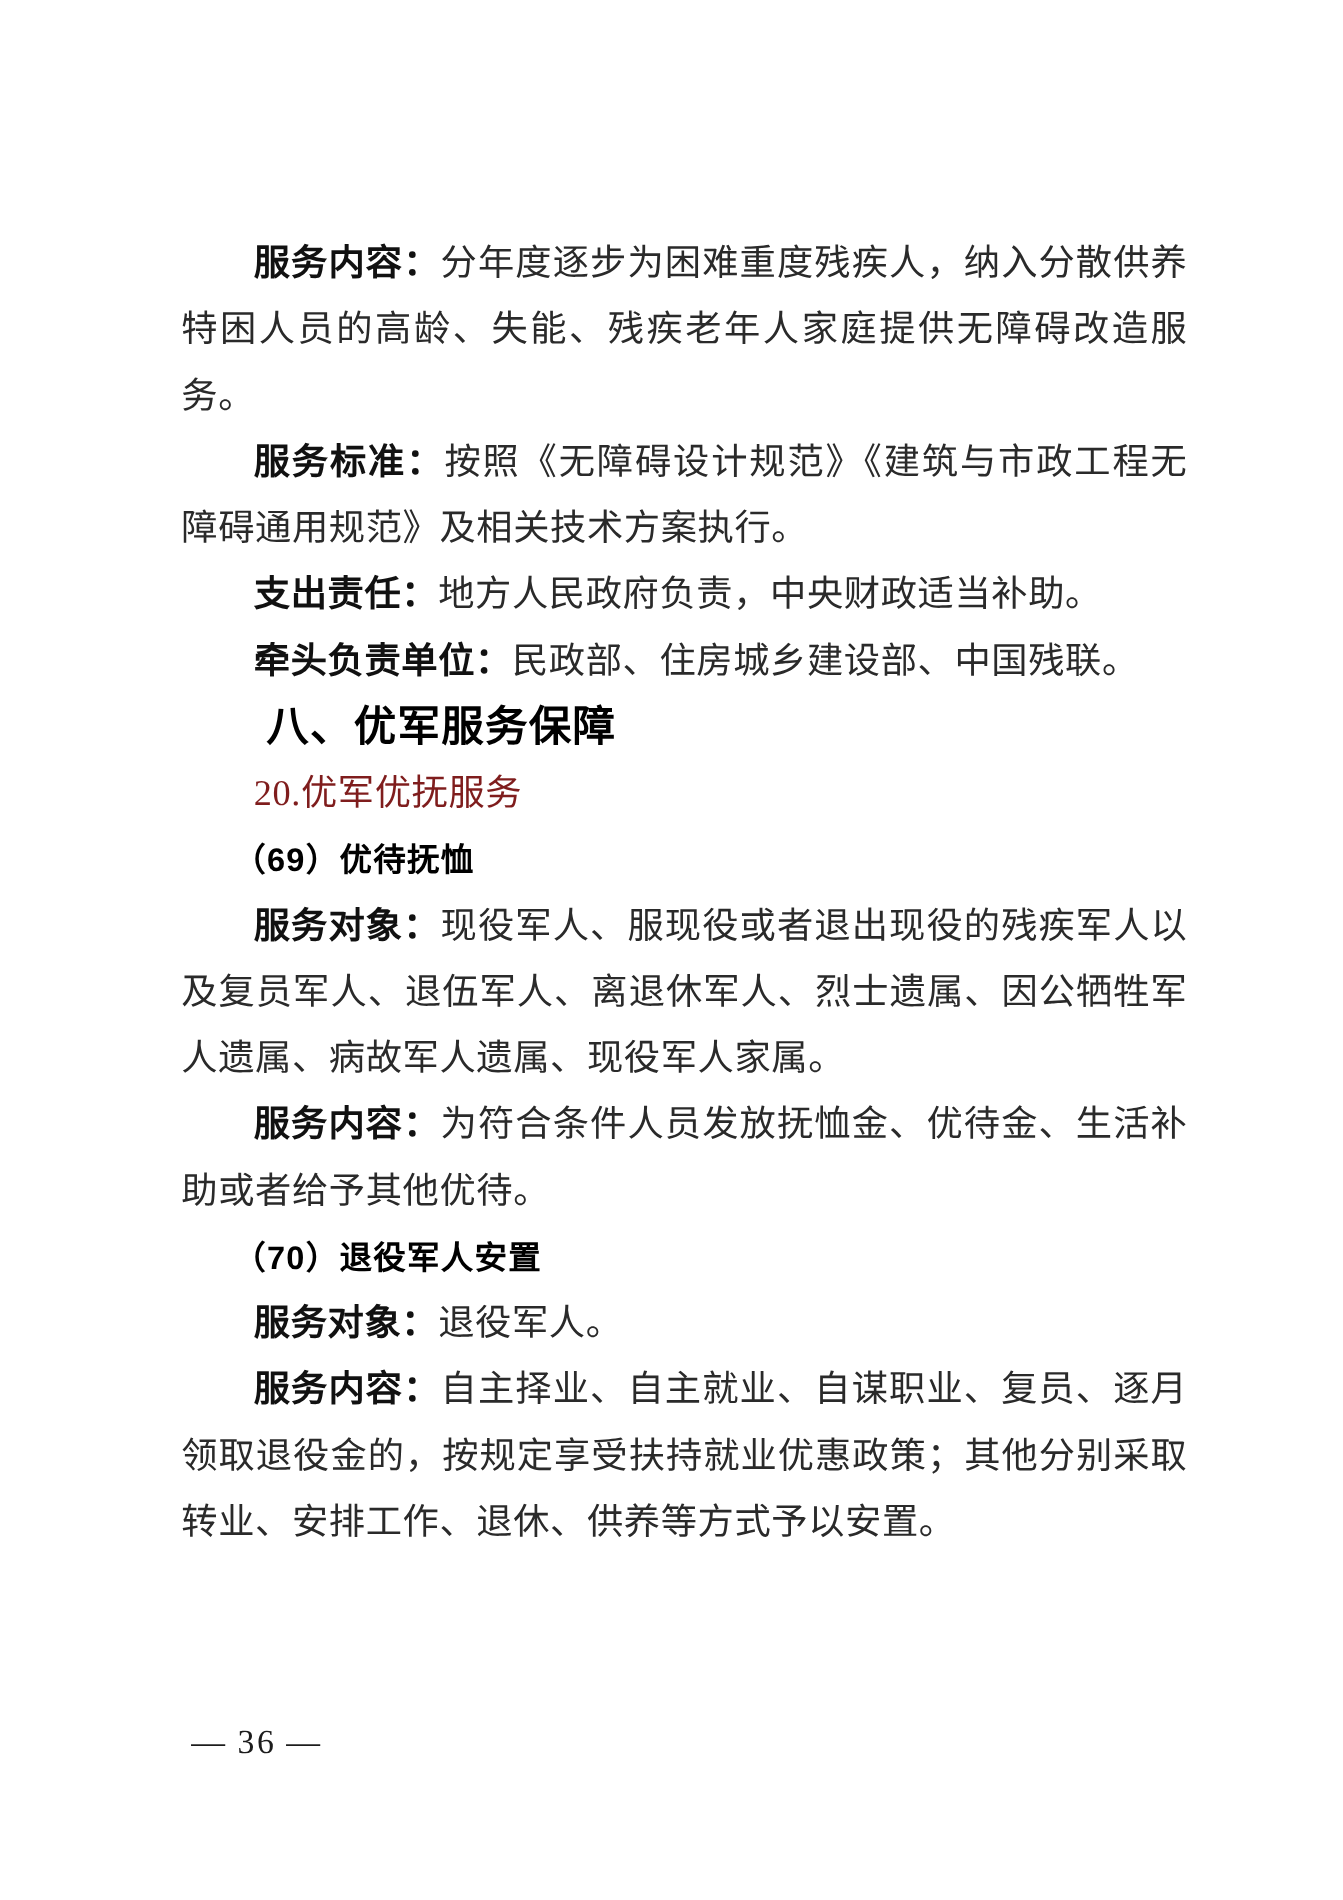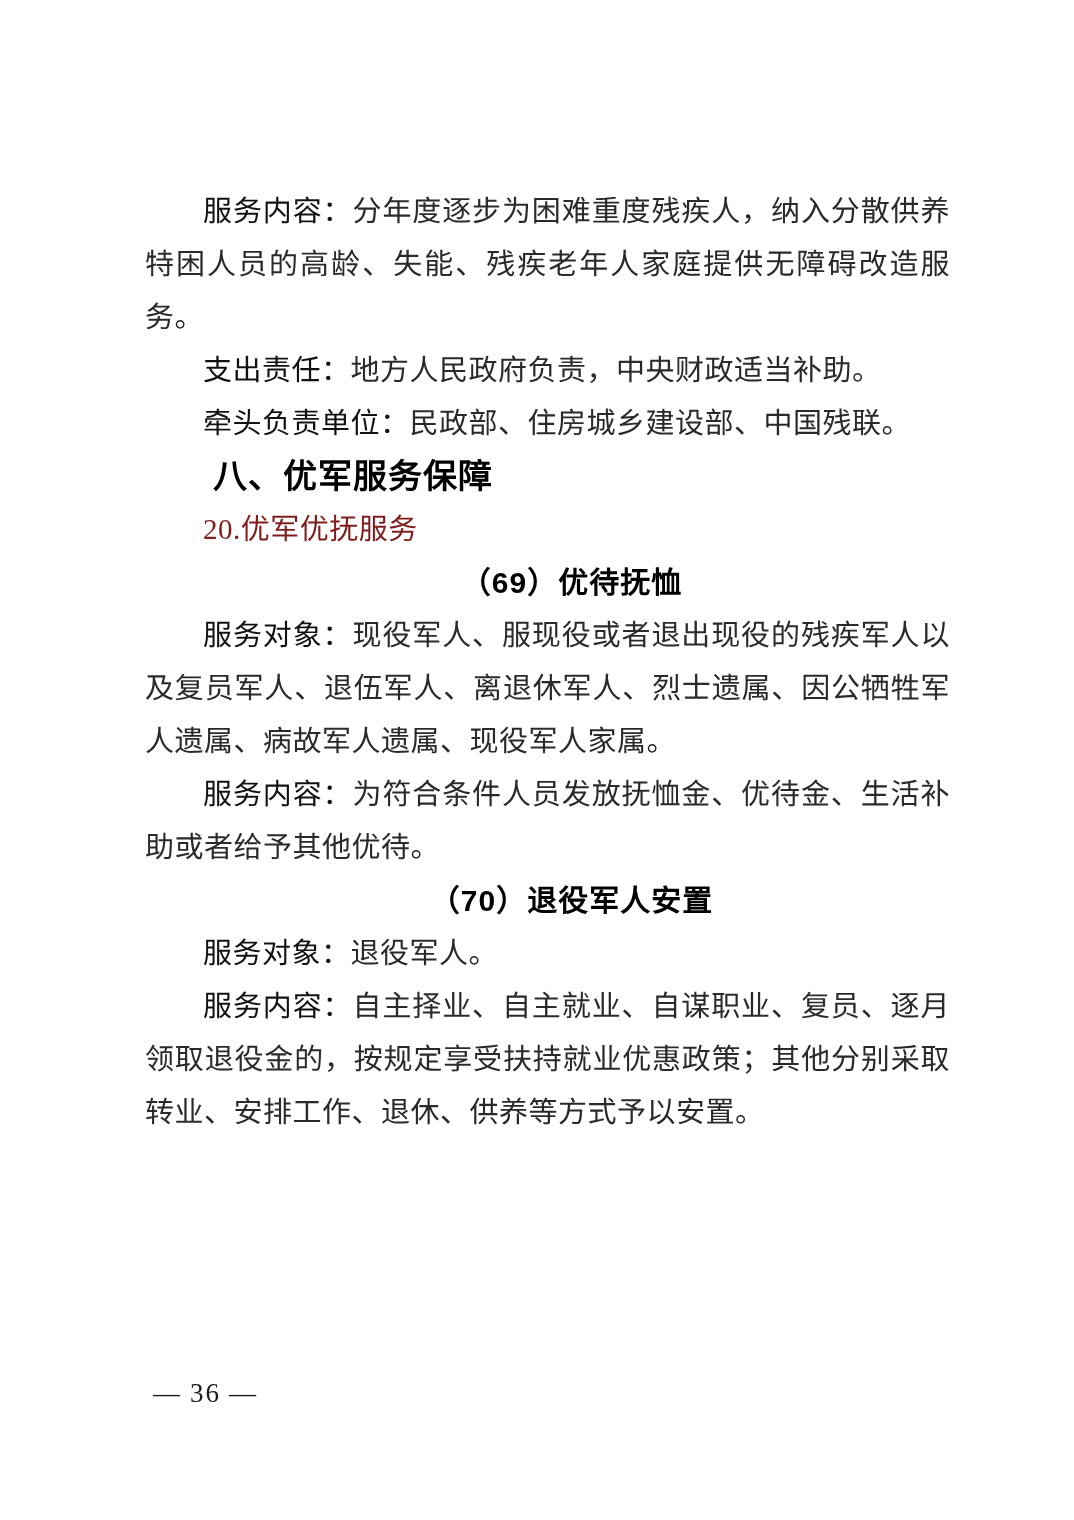--- a/index.html
+++ b/index.html
@@ -28,44 +28,43 @@
     line-height: 53px;
     text-align: justify;
     text-align-last: left;
     text-justify: inter-ideograph;
     text-indent: 2em;
     letter-spacing: 0.5px;
     color: #2a2a2a;
     font-weight: 300;
   }
   .para .label {
-    font-weight: normal;
+    font-weight: bold;
     color: #111111;
     letter-spacing: 0.5px;
   }
   .heading-1 {
     margin: 0;
     font-size: 34px;
     line-height: 53px;
     font-family: "Liberation Sans", "DejaVu Sans", sans-serif;
     font-weight: bold;
     color: #000000;
     text-indent: 2em;
     letter-spacing: 1px;
   }
   .heading-2 {
     margin: 0;
-    font-size: 30px;
+    font-size: 26px;
     line-height: 53px;
     font-family: "Liberation Sans", "DejaVu Sans", sans-serif;
     font-weight: bold;
     color: #000000;
     text-indent: 1.6em;
     letter-spacing: 1px;
-    text-align: center;
   }
   .subheading {
     margin: 0;
     font-size: 29px;
     line-height: 53px;
     font-weight: normal;
     color: #7f1d1d;
     text-indent: 2em;
     letter-spacing: 0.5px;
   }
@@ -86,20 +85,21 @@
   }
 </style>
 </head>
 <body>
 
 <div class="page">
   <div class="content">
 
     <p class="para"><span class="label">服务内容：</span><span>分年度逐步为困难重度残疾人，纳入分散供养特困人员的高龄、失能、残疾老年人家庭提供无障碍改造服务。</span></p>
 
+    <p class="para"><span class="label">服务标准：</span><span>按照《无障碍设计规范》《建筑与市政工程无障碍通用规范》及相关技术方案执行。</span></p>
 
     <p class="para"><span class="label">支出责任：</span><span>地方人民政府负责，中央财政适当补助。</span></p>
 
     <p class="para"><span class="label">牵头负责单位：</span><span>民政部、住房城乡建设部、中国残联。</span></p>
 
     <h2 class="heading-1">八、优军服务保障</h2>
 
     <p class="subheading">20.优军优抚服务</p>
 
     <h3 class="heading-2">（69）优待抚恤</h3>

